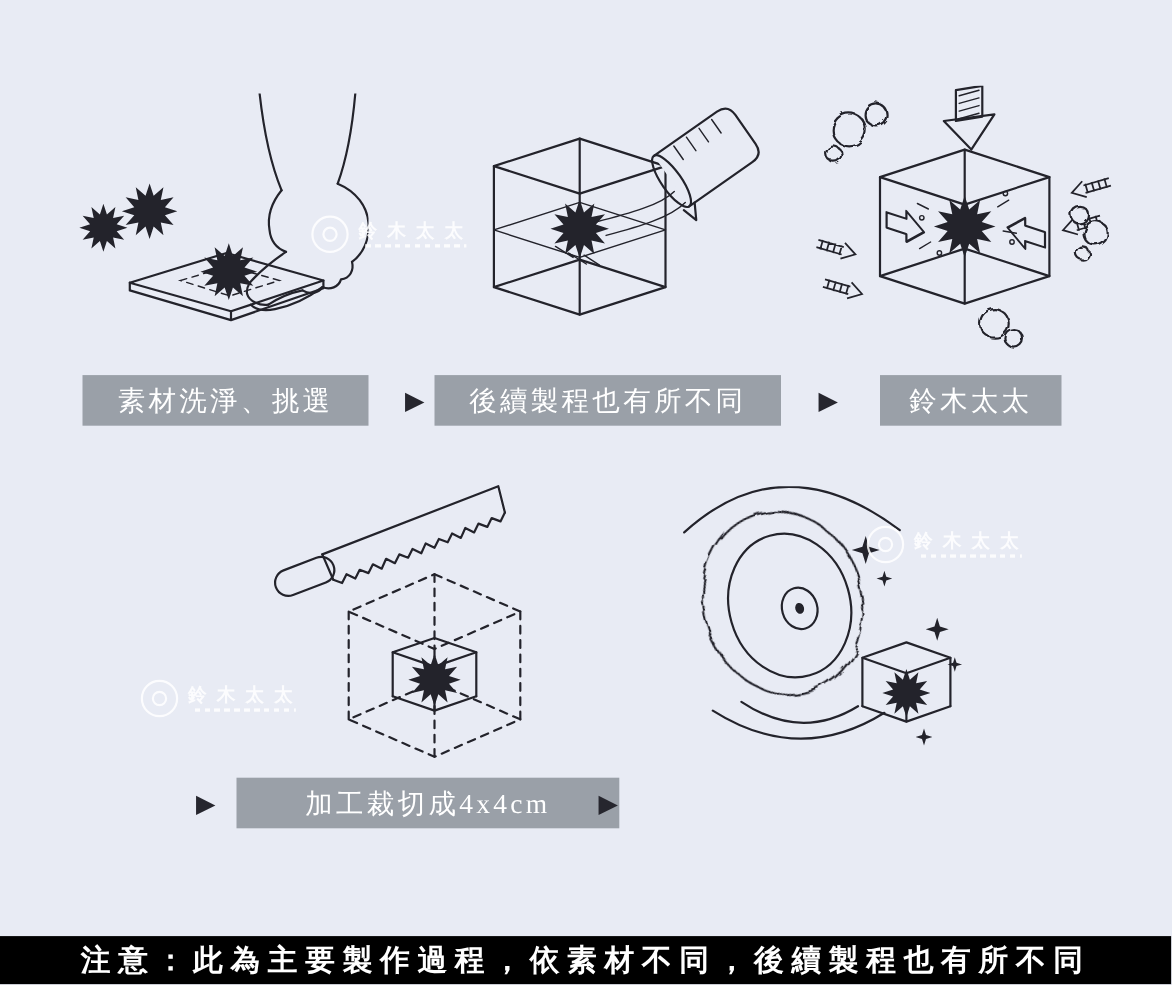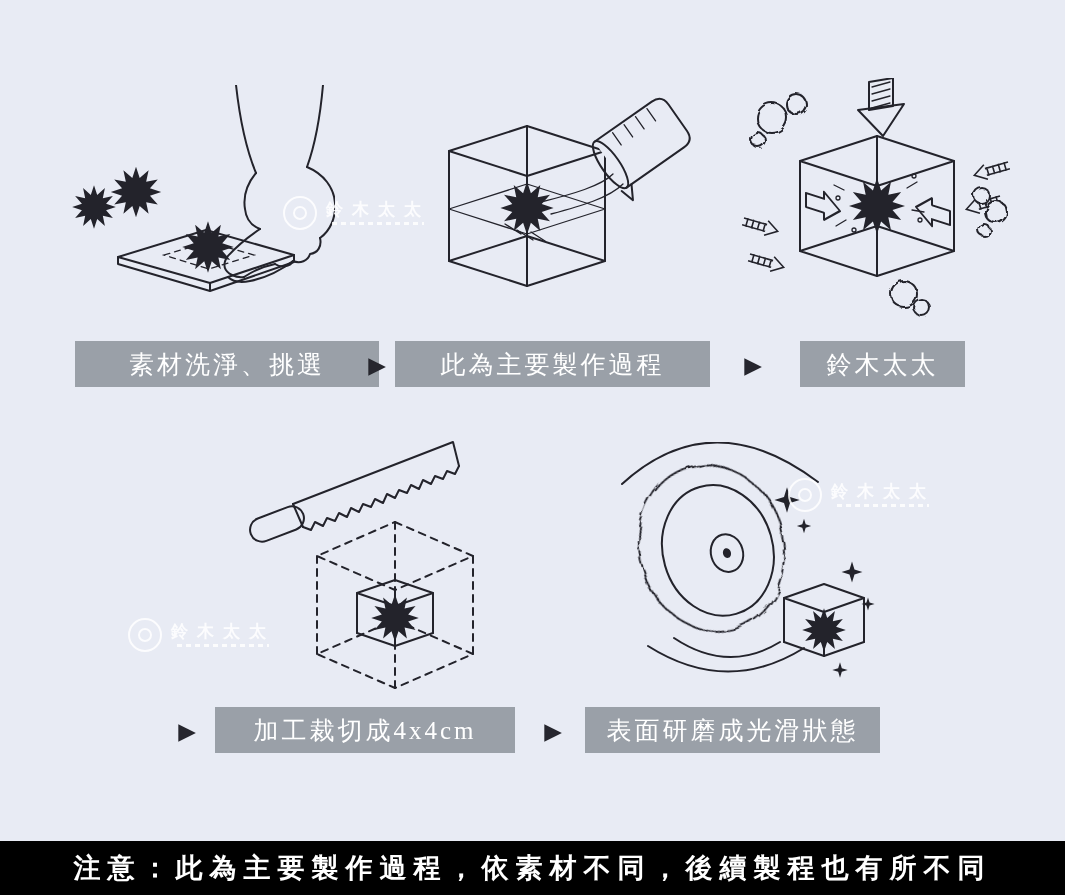--- a/index.html
+++ b/index.html
@@ -15,21 +15,21 @@
   .label-box{
     position:absolute;height:46px;background:#9aa0a8;color:#ffffff;
     display:flex;align-items:center;justify-content:center;
     font-size:25px;letter-spacing:3px;white-space:nowrap;
   }
   .step-arrow{
     position:absolute;width:30px;height:30px;color:#26262e;font-size:23px;line-height:30px;
     text-align:center;font-family:"DejaVu Sans",sans-serif;
   }
   .notice-bar{
-    position:absolute;left:0;right:0;bottom:0;height:54px;background:#000000;color:#ffffff;
+    position:absolute;left:0;right:0;bottom:0;height:44px;background:#000000;color:#ffffff;
     display:flex;align-items:center;justify-content:center;
     font-size:27px;font-weight:bold;letter-spacing:7px;white-space:nowrap;text-align:center;
   }
   .wm{position:absolute;display:flex;align-items:center;gap:9px;color:rgba(255,255,255,0.85);}
   .wm-circle{
     width:30px;height:30px;border:2px solid rgba(255,255,255,0.85);border-radius:50%;
     display:flex;align-items:center;justify-content:center;font-size:14px;flex:0 0 auto;
   }
   .wm-dot{width:10px;height:10px;border:2px solid rgba(255,255,255,0.85);border-radius:50%;}
   .wm-text{display:flex;flex-direction:column;gap:4px;align-items:center;}
@@ -195,40 +195,37 @@
       <g>
         <use href="#sparkle" transform="translate(175,58) scale(1.15)" fill="#23232b"></use>
         <use href="#sparkle" transform="translate(192,84) scale(0.65)" fill="#23232b"></use>
         <use href="#sparkle" transform="translate(240,130) scale(0.95)" fill="#23232b"></use>
         <use href="#sparkle" transform="translate(256,162) scale(0.6)" fill="#23232b"></use>
         <use href="#sparkle" transform="translate(228,228) scale(0.7)" fill="#23232b"></use>
       </g>
     </svg>
   </div>
 
-  <div class="label-box" style="left:75px;top:341px;width:304px">
+  <div class="label-box" style="left:75px;top:341px;width:260px">
     <span>素材洗淨、挑選</span>
   </div>
   <div class="step-arrow" style="left:362px;top:350px">▶</div>
   <div class="label-box" style="left:395px;top:341px;width:315px">
-    <span>此為主要製作過程</span>
+    <span>後續製程也有所不同</span>
   </div>
   <div class="step-arrow" style="left:738px;top:350px">▶</div>
   <div class="label-box" style="left:800px;top:341px;width:165px">
     <span>鈴木太太</span>
   </div>
 
   <div class="step-arrow" style="left:172px;top:716px">▶</div>
-  <div class="label-box" style="left:215px;top:707px;width:300px">
+  <div class="label-box" style="left:215px;top:707px;width:348px">
     <span>加工裁切成4x4cm</span>
   </div>
   <div class="step-arrow" style="left:538px;top:716px">▶</div>
-  <div class="label-box" style="left:585px;top:707px;width:295px">
-    <span>表面研磨成光滑狀態</span>
-  </div>
 
   <div class="wm" style="left:283px;top:196px">
     <span class="wm-circle">
         <span class="wm-dot"></span>
       </span>
     <span class="wm-text">
       <span class="wm-name">鈴木太太</span>
       <span class="wm-sub"></span>
     </span>
   </div>

